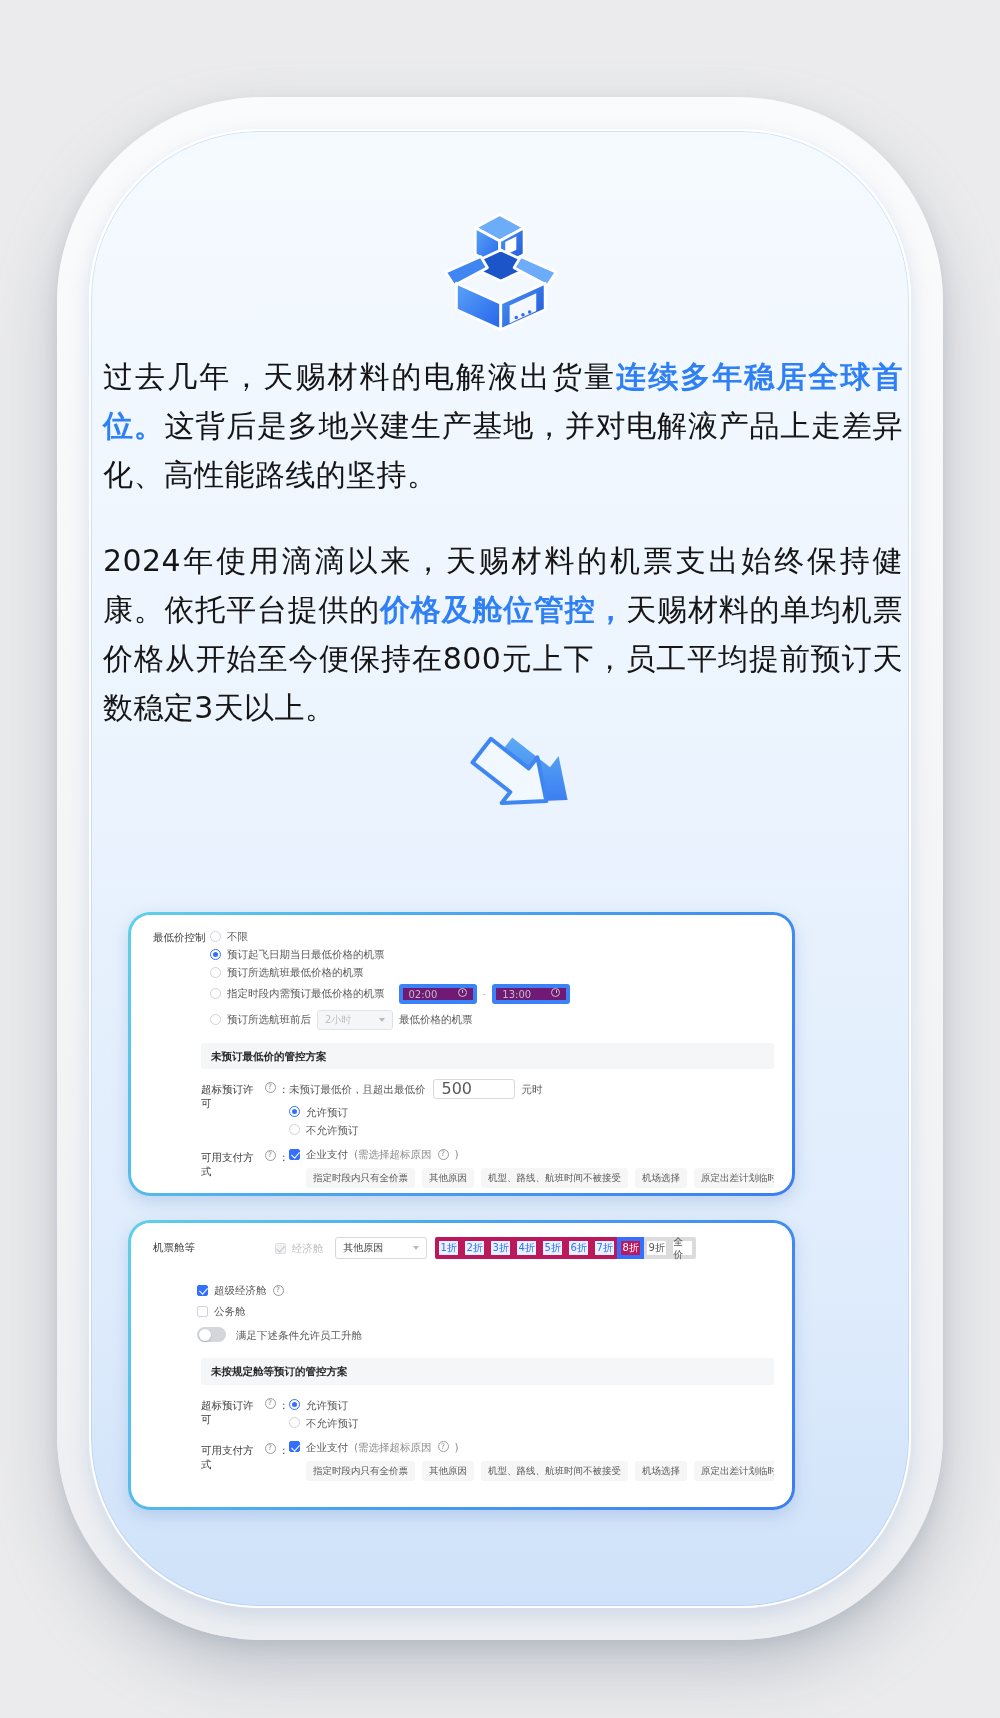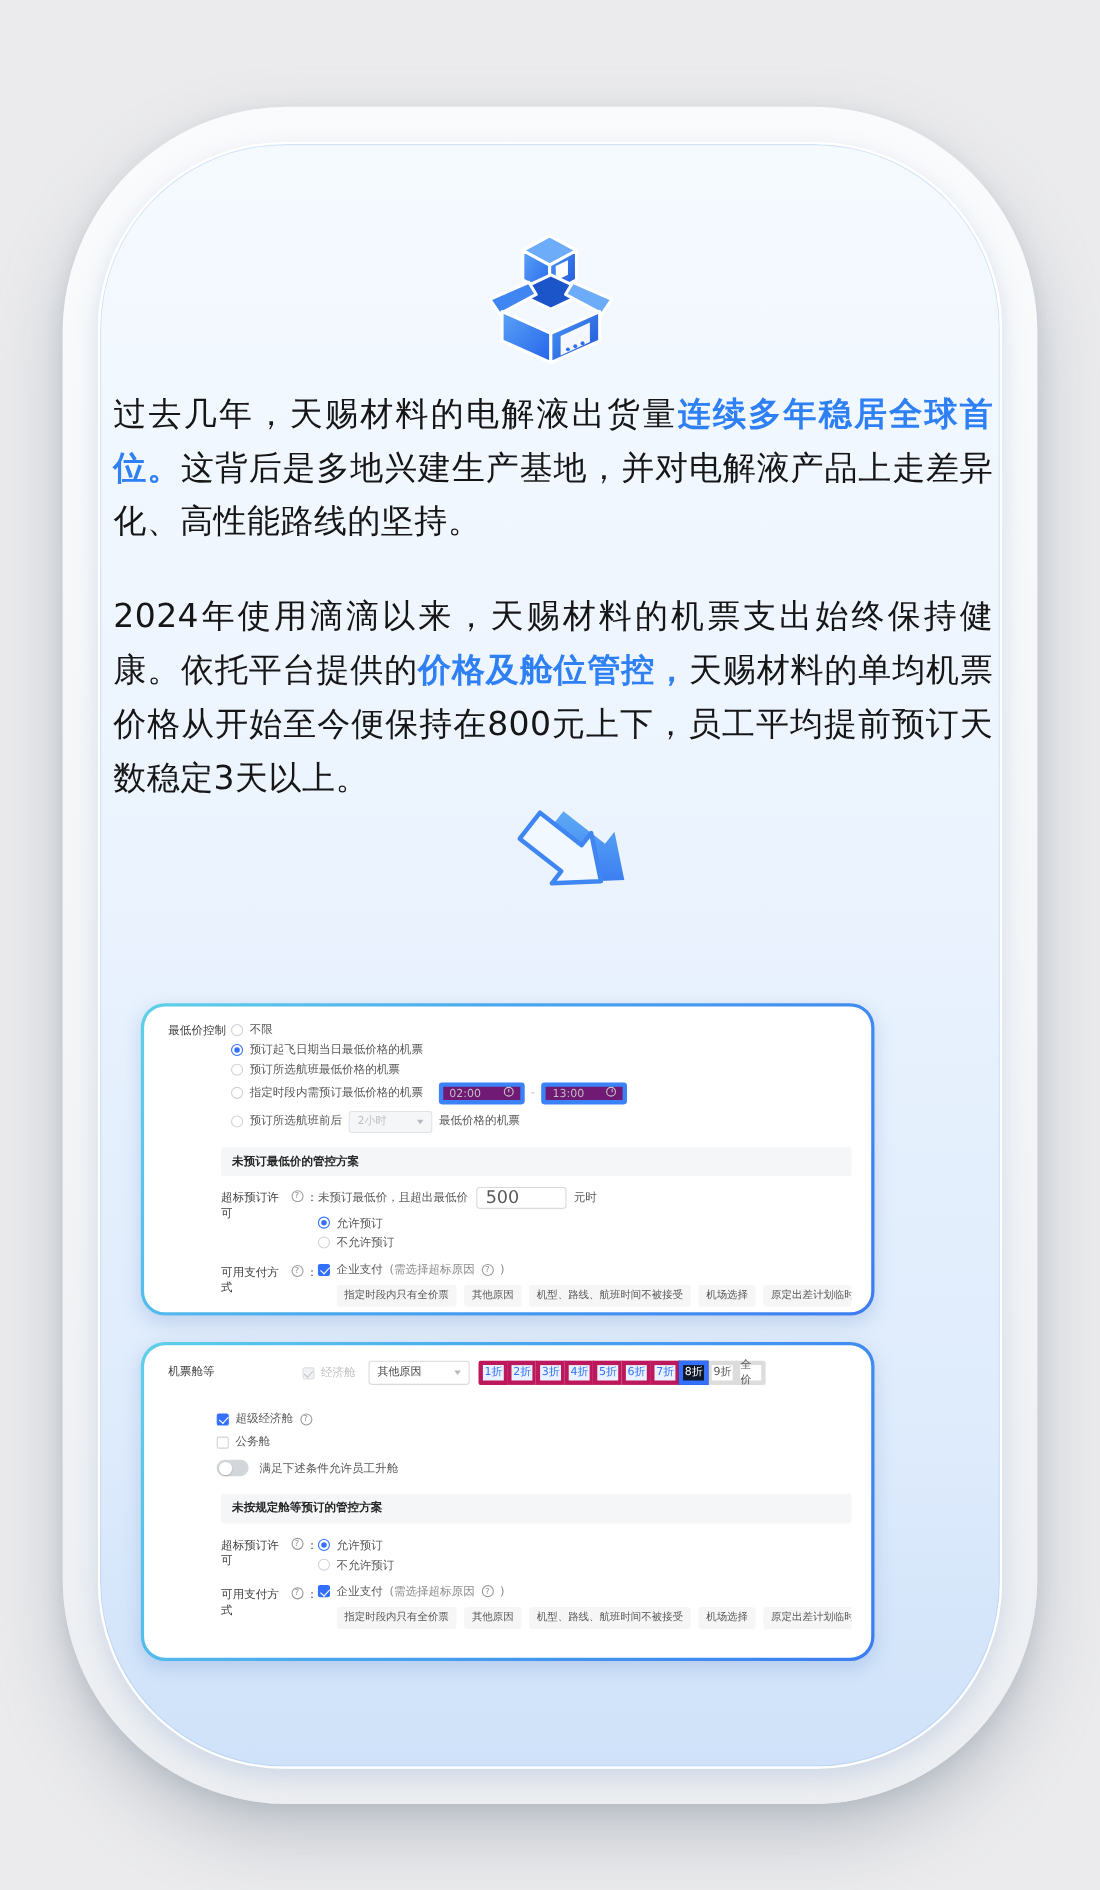--- a/index.html
+++ b/index.html
@@ -93,21 +93,21 @@
   .tag { background:#f6f6f7; border-radius:3px; padding:3.5px 7px; color:#595959; font-size:9.5px; flex-shrink:0; }
   .editlink { color:#3370ff; margin-left:2px; flex-shrink:0; cursor:pointer; }
   
   .discgroup { display:flex; margin-left:8px; }
   .disc {
     width:27px; height:22px; display:flex; align-items:center; justify-content:center;
     font-size:10px; border:4px solid #be185d; background:#eaf2ff; color:#3370ff; margin-left:-1px;
   }
   .disc:first-child { margin-left:0; border-radius:2px 0 0 2px; }
   .disc:last-child { border-radius:0 2px 2px 0; }
-  .disc.sel { background:#0f172a; color:#fff; border-color:#3370ff; position:relative; z-index:1; }
+  .disc.sel { background:#be185d; color:#fff; border-color:#3370ff; position:relative; z-index:1; }
   .disc.plain { background:#fff; border-color:#dcdcdc; color:#595959; }
   .cabrow { display:flex; align-items:center; margin-bottom:24px;justify-content:center; }
   .cbitem { display:flex; align-items:center; gap:6px; margin-bottom:7px;text-align:right; }
   .toggle { width:29px; height:15px; border-radius:8px; background:#d3d6db; position:relative; flex-shrink:0; }
   .toggle::after { content:''; position:absolute; left:1.5px; top:1.5px; width:12px; height:12px; border-radius:50%; background:#fff; box-shadow:0 1px 2px rgba(0,0,0,.2); }
 </style>
 </head>
 <body>
 
 <div class="outer-card"></div>

